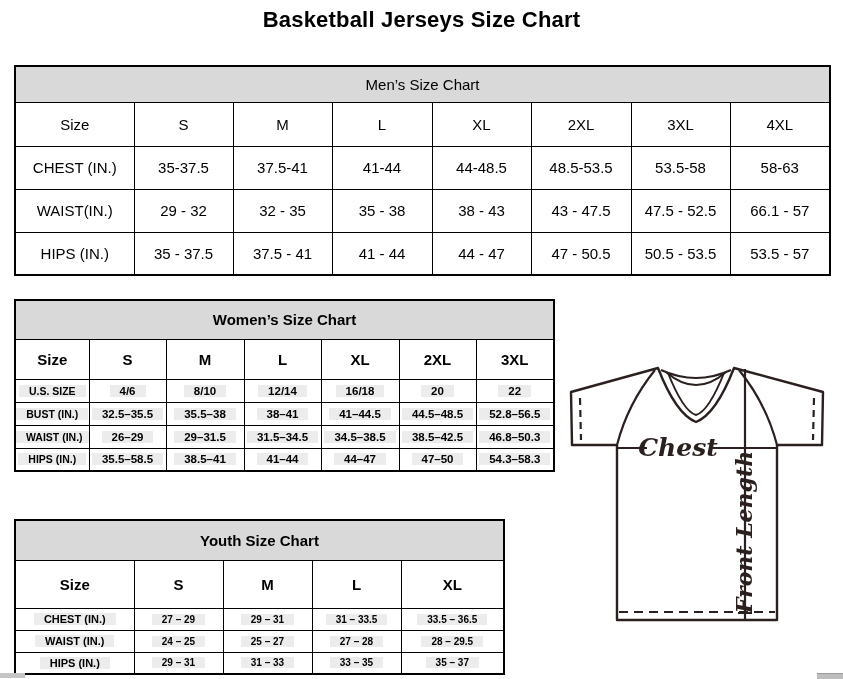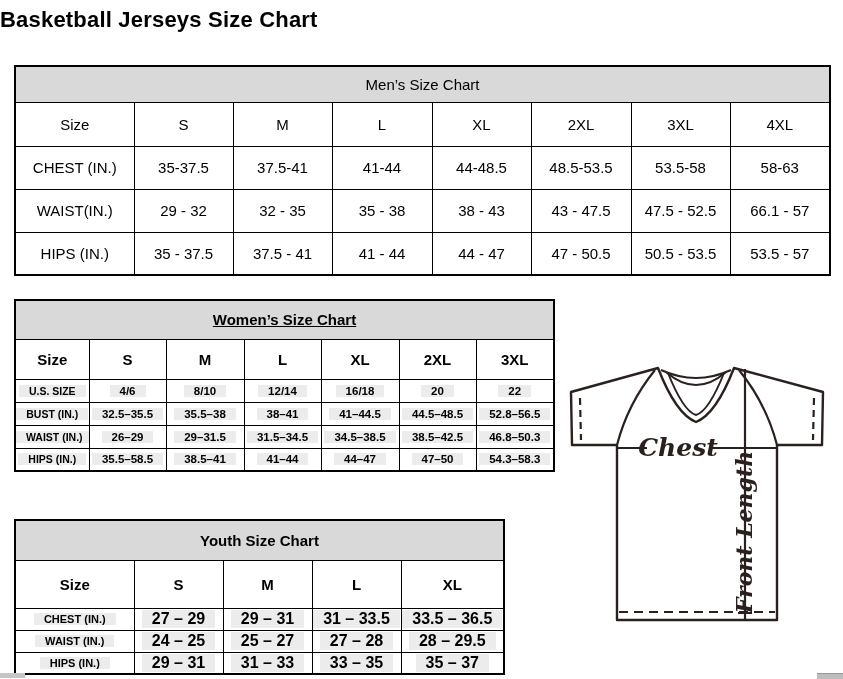--- a/index.html
+++ b/index.html
@@ -2,21 +2,21 @@
 <html><head>
 <meta charset="utf-8">
 <style>
   html,body { margin:0; padding:0; }
   body {
     width:843px; height:679px; position:relative; background:#ffffff;
     font-family:"Liberation Sans", sans-serif; color:#000;
     overflow:hidden;
   }
   .page-title {
-    position:absolute; top:7px; left:0; width:843px; 
+    position:absolute; top:7px; left:0; width:843px; text-align:center;
     font-size:22px; font-weight:bold; letter-spacing:0.2px;
   }
   table.size-table {
     position:absolute; border-collapse:collapse; table-layout:fixed;
     border:2px solid #000;
   }
   table.size-table td {
     border:1px solid #000; text-align:center; vertical-align:middle;
     padding:0; overflow:hidden; white-space:nowrap;
   }
@@ -26,32 +26,32 @@
   }
   
   #mens-table { left:14px; top:65px; width:815px; }
   #mens-table td { font-weight:normal; font-size:15px; }
   #mens-table tr.title-r  { height:36px; }
   #mens-table tr.header-r { height:44px; }
   #mens-table tr.data-r   { height:43px; }
   
   #womens-table { left:14px; top:299px; width:539px; }
   #womens-table td { font-weight:bold; font-size:15px; }
-  #womens-table tr.title-r  { height:39px;text-decoration:underline; }
+  #womens-table tr.title-r  { height:39px; }
   #womens-table tr.header-r { height:40px; }
   #womens-table tr.data-r   { height:23px; }
   #womens-table tr.data-r td { font-size:11.5px; }
   #womens-table tr.data-r td.row-label { font-size:10.5px; }
   
   #youth-table { left:14px; top:495px; width:489px;margin-top:24px; }
   #youth-table td { font-weight:bold; font-size:15px; }
   #youth-table tr.title-r  { height:40px; }
   #youth-table tr.header-r { height:48px; }
   #youth-table tr.data-r   { height:22px; }
-  #youth-table tr.data-r td { font-size:16px; }
+  #youth-table tr.data-r td { font-size:10px; }
   #youth-table tr.data-r td.row-label { font-size:11px; }
   
   .hl { background:#ececec; padding:0 10px; display:inline-block; }
   
   #jersey-svg { position:absolute; left:556px; top:356px; }
   .diagram-label {
     font-family:"DejaVu Serif", serif; font-style:italic; font-weight:bold;
     fill:#2a211f;
   }
   

